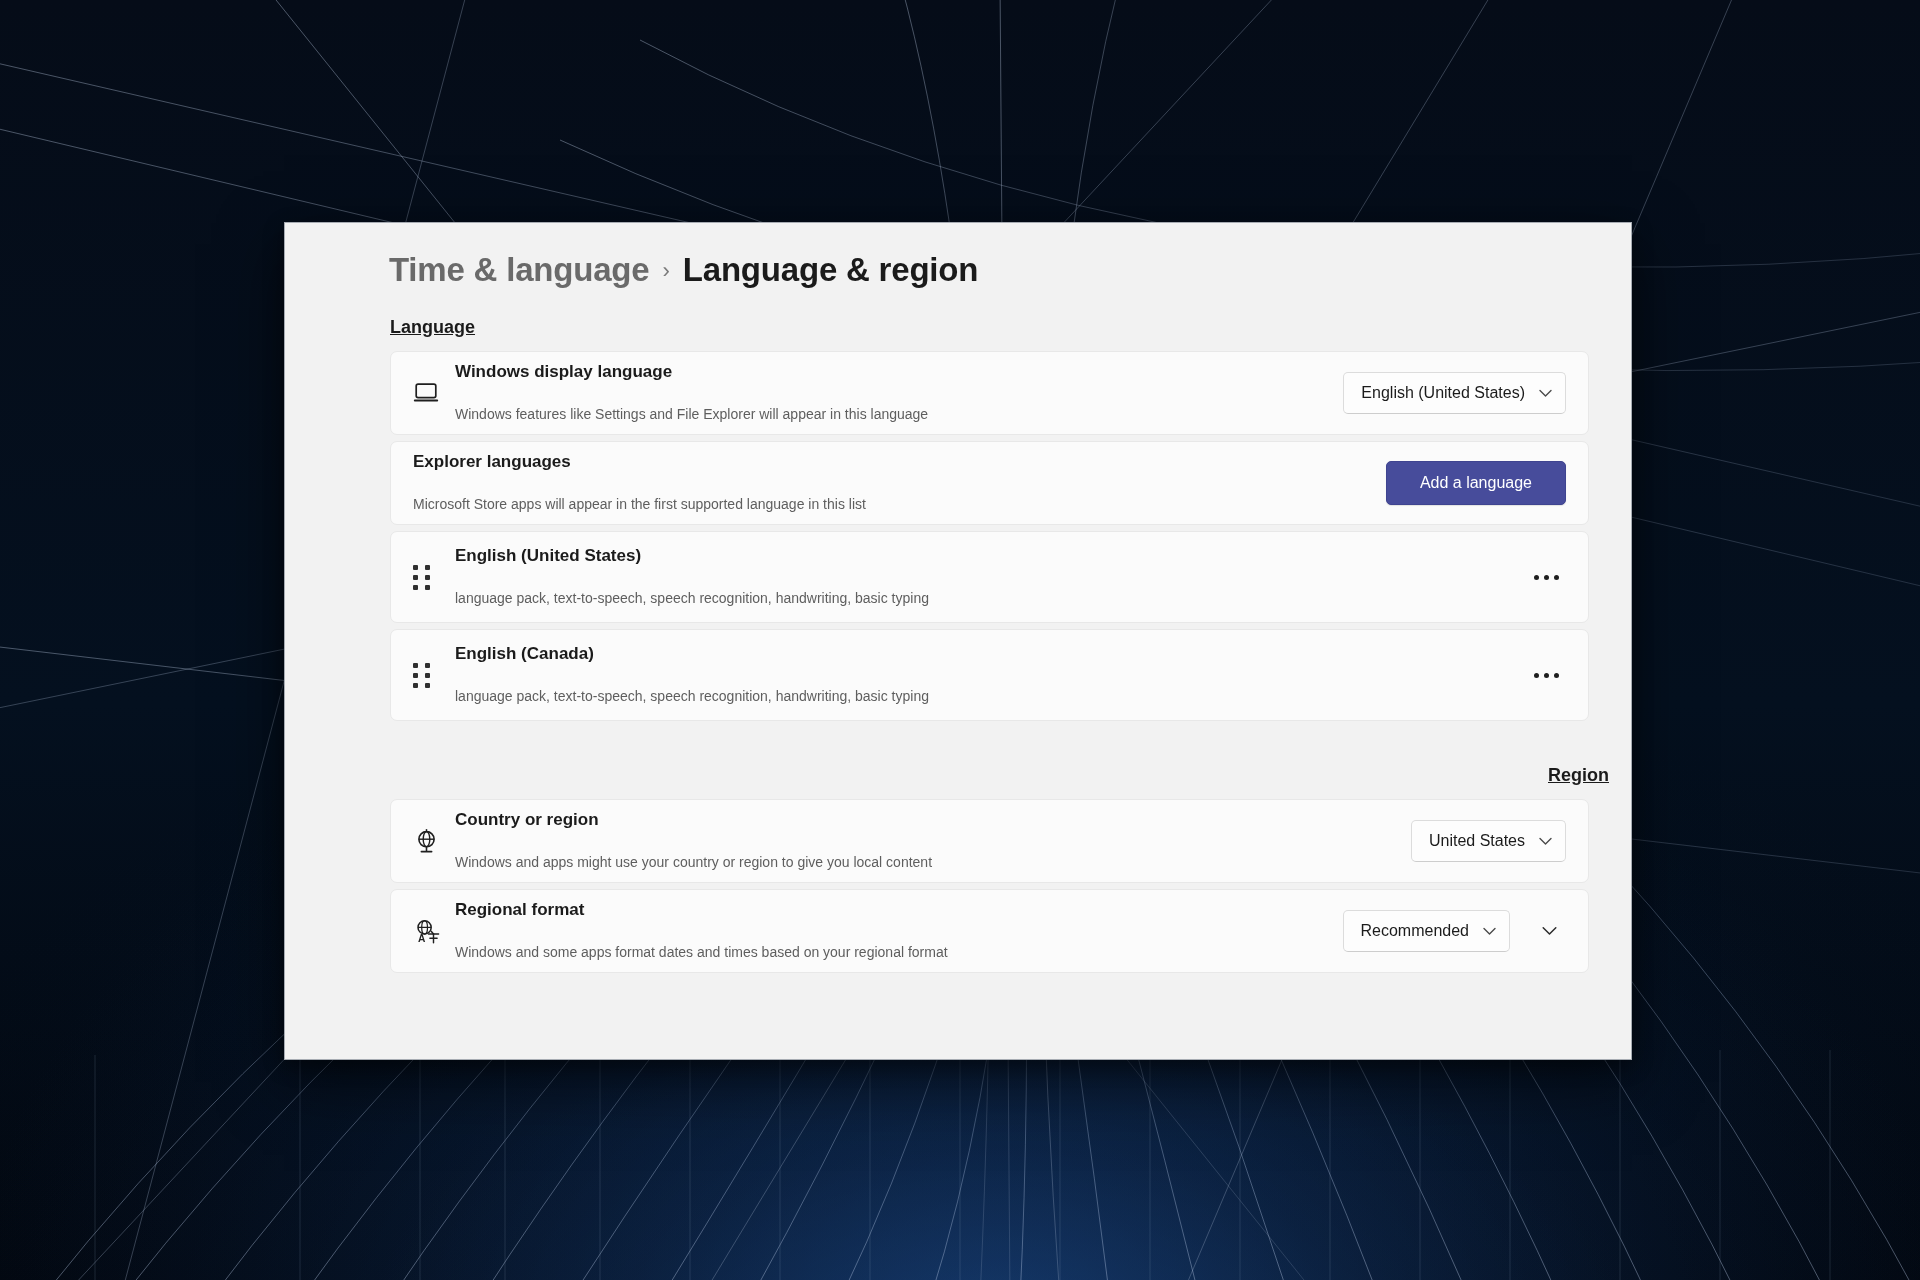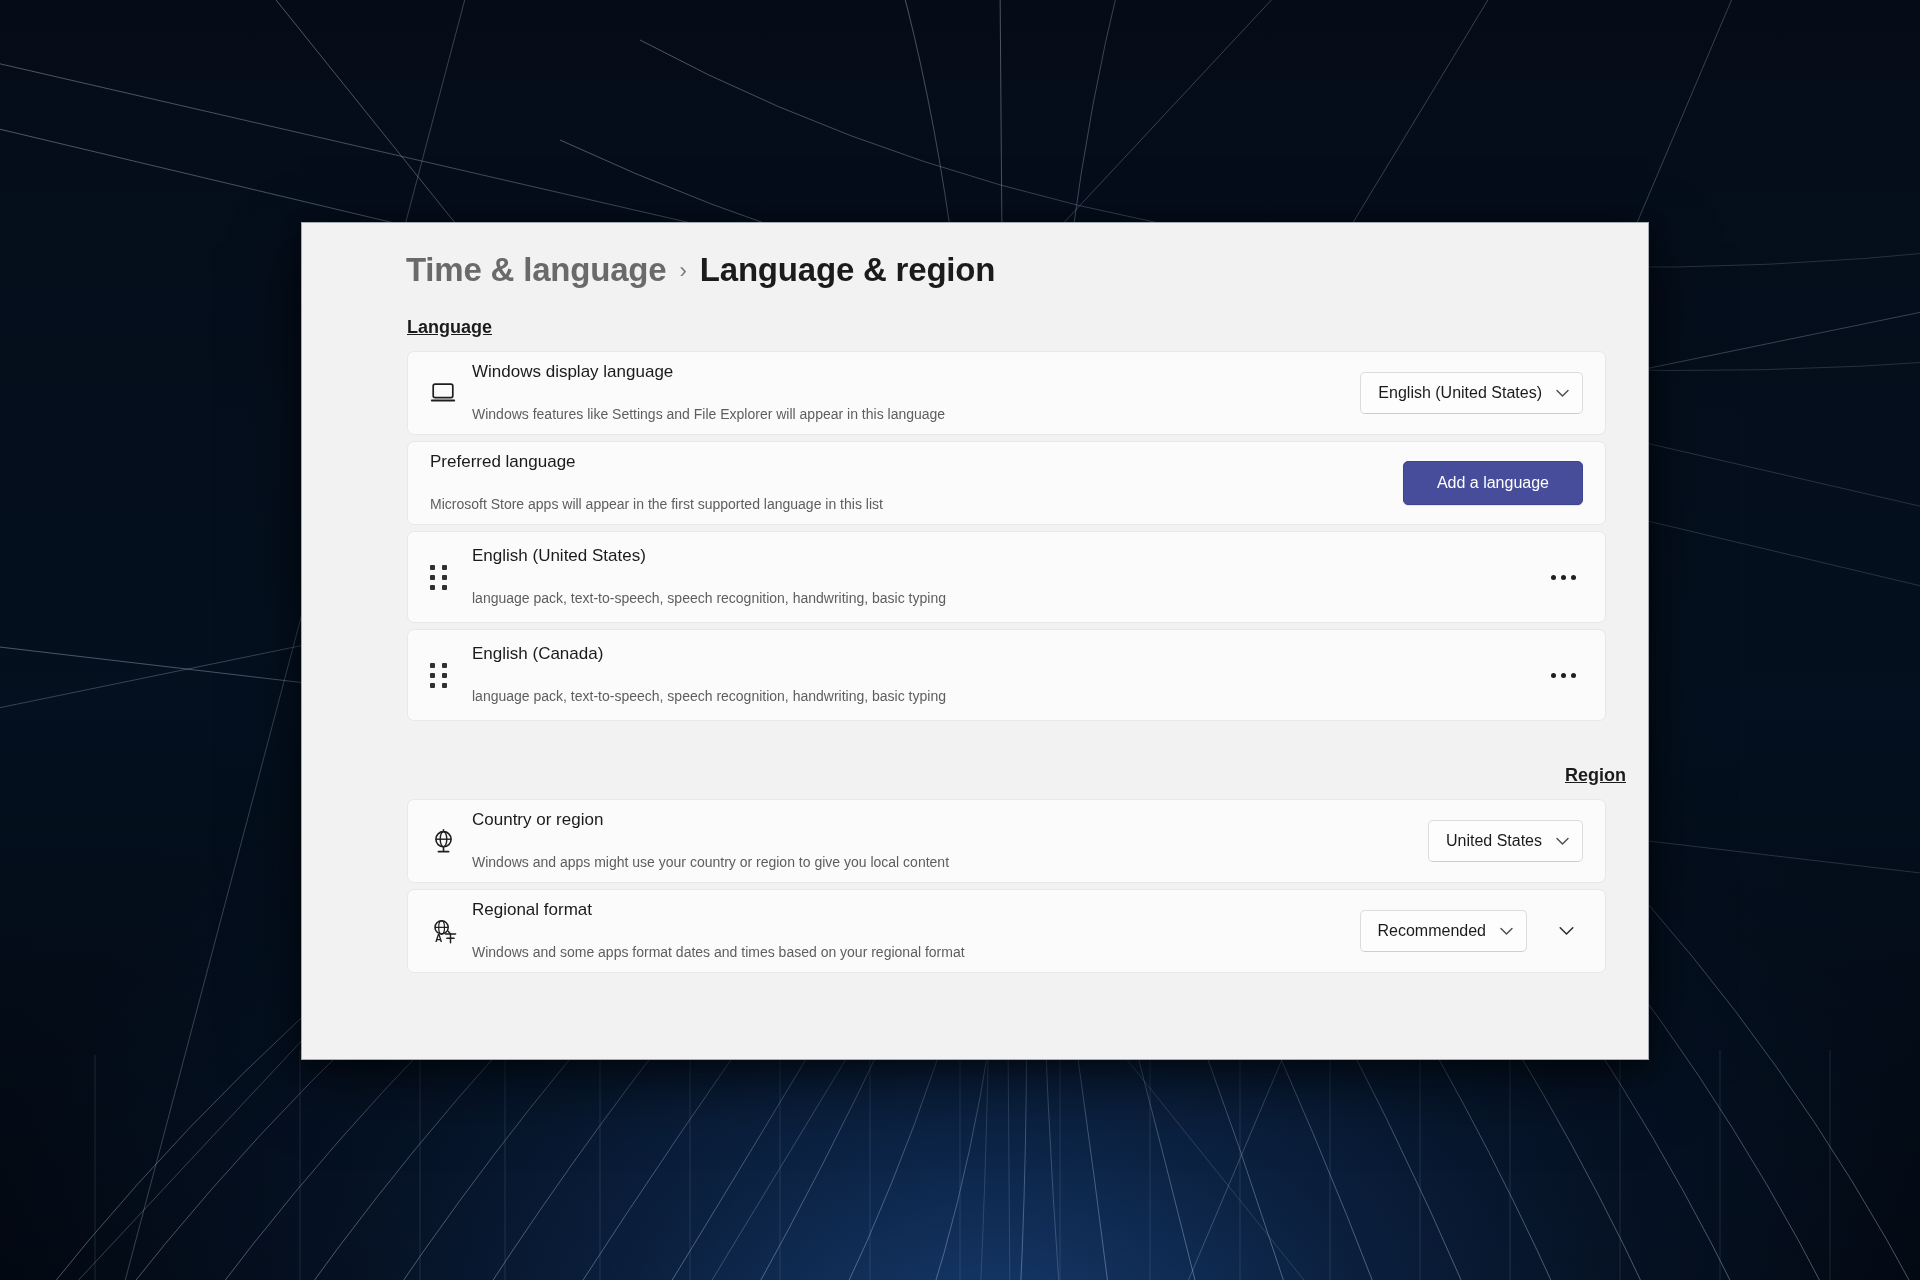--- a/index.html
+++ b/index.html
@@ -25,21 +25,21 @@
       radial-gradient(ellipse 900px 520px at 52% 108%, rgba(22,58,110,0.55) 0%, rgba(12,32,64,0.22) 45%, rgba(3,10,22,0) 72%),
       radial-gradient(ellipse 1400px 900px at 50% 100%, rgba(12,38,78,0.35) 0%, rgba(3,10,22,0) 70%),
       linear-gradient(180deg, #050c18 0%, #04101f 55%, #02070f 100%);
     overflow: hidden;
   }
   .wallpaper svg { position: absolute; inset: 0; width: 1920px; height: 1280px; display: block; }
 
   
   .settings-window {
     position: absolute;
-    left: 301px;
+    left: 284px;
     top: 222px;
     width: 1348px;
     height: 838px;
     background: #f2f2f2;
     border: 1px solid #a7acb3;
     box-shadow: 0 22px 60px rgba(0,0,0,0.55), 0 6px 18px rgba(0,0,0,0.35);
     overflow: hidden;
   }
 
   .content-pane {
@@ -109,21 +109,21 @@
     align-items: center;
     justify-content: flex-start;
     color: #1f1f1f;
   }
 
   .card-text { flex: 1 1 auto; min-width: 0; padding-right: 16px; }
   .card-title {
     font-size: 17px;
     color: #1b1b1b;
     line-height: 1.35;
-    font-weight: 400;
+    font-weight: 700;
   }
   .card-sub {
     font-size: 14px;
     color: #5e5e5e;
     line-height: 1.4;
     margin-top: 21px;
   }
 
   .card-actions { display: flex; align-items: center; gap: 22px; flex: 0 0 auto; }
 
@@ -323,21 +323,21 @@
               <svg width="13" height="9" viewBox="0 0 13 9" fill="none" aria-hidden="true">
                 <path d="M1 1.6 L6.5 7 L12 1.6" stroke="#4a4a4a" stroke-width="1.4" stroke-linecap="round" stroke-linejoin="round"></path>
               </svg>
             </span>
           </div>
         </div>
       </div>
 
       <div class="card no-icon">
         <div class="card-text">
-          <div class="card-title">Preferred language</div>
+          <div class="card-title">Explorer languages</div>
           <div class="card-sub">Microsoft Store apps will appear in the first supported language in this list</div>
         </div>
         <div class="card-actions">
           <button class="accent-button">Add a language</button>
         </div>
       </div>
 
       <div class="card tall">
         <div class="drag-handle">
           <i></i>

